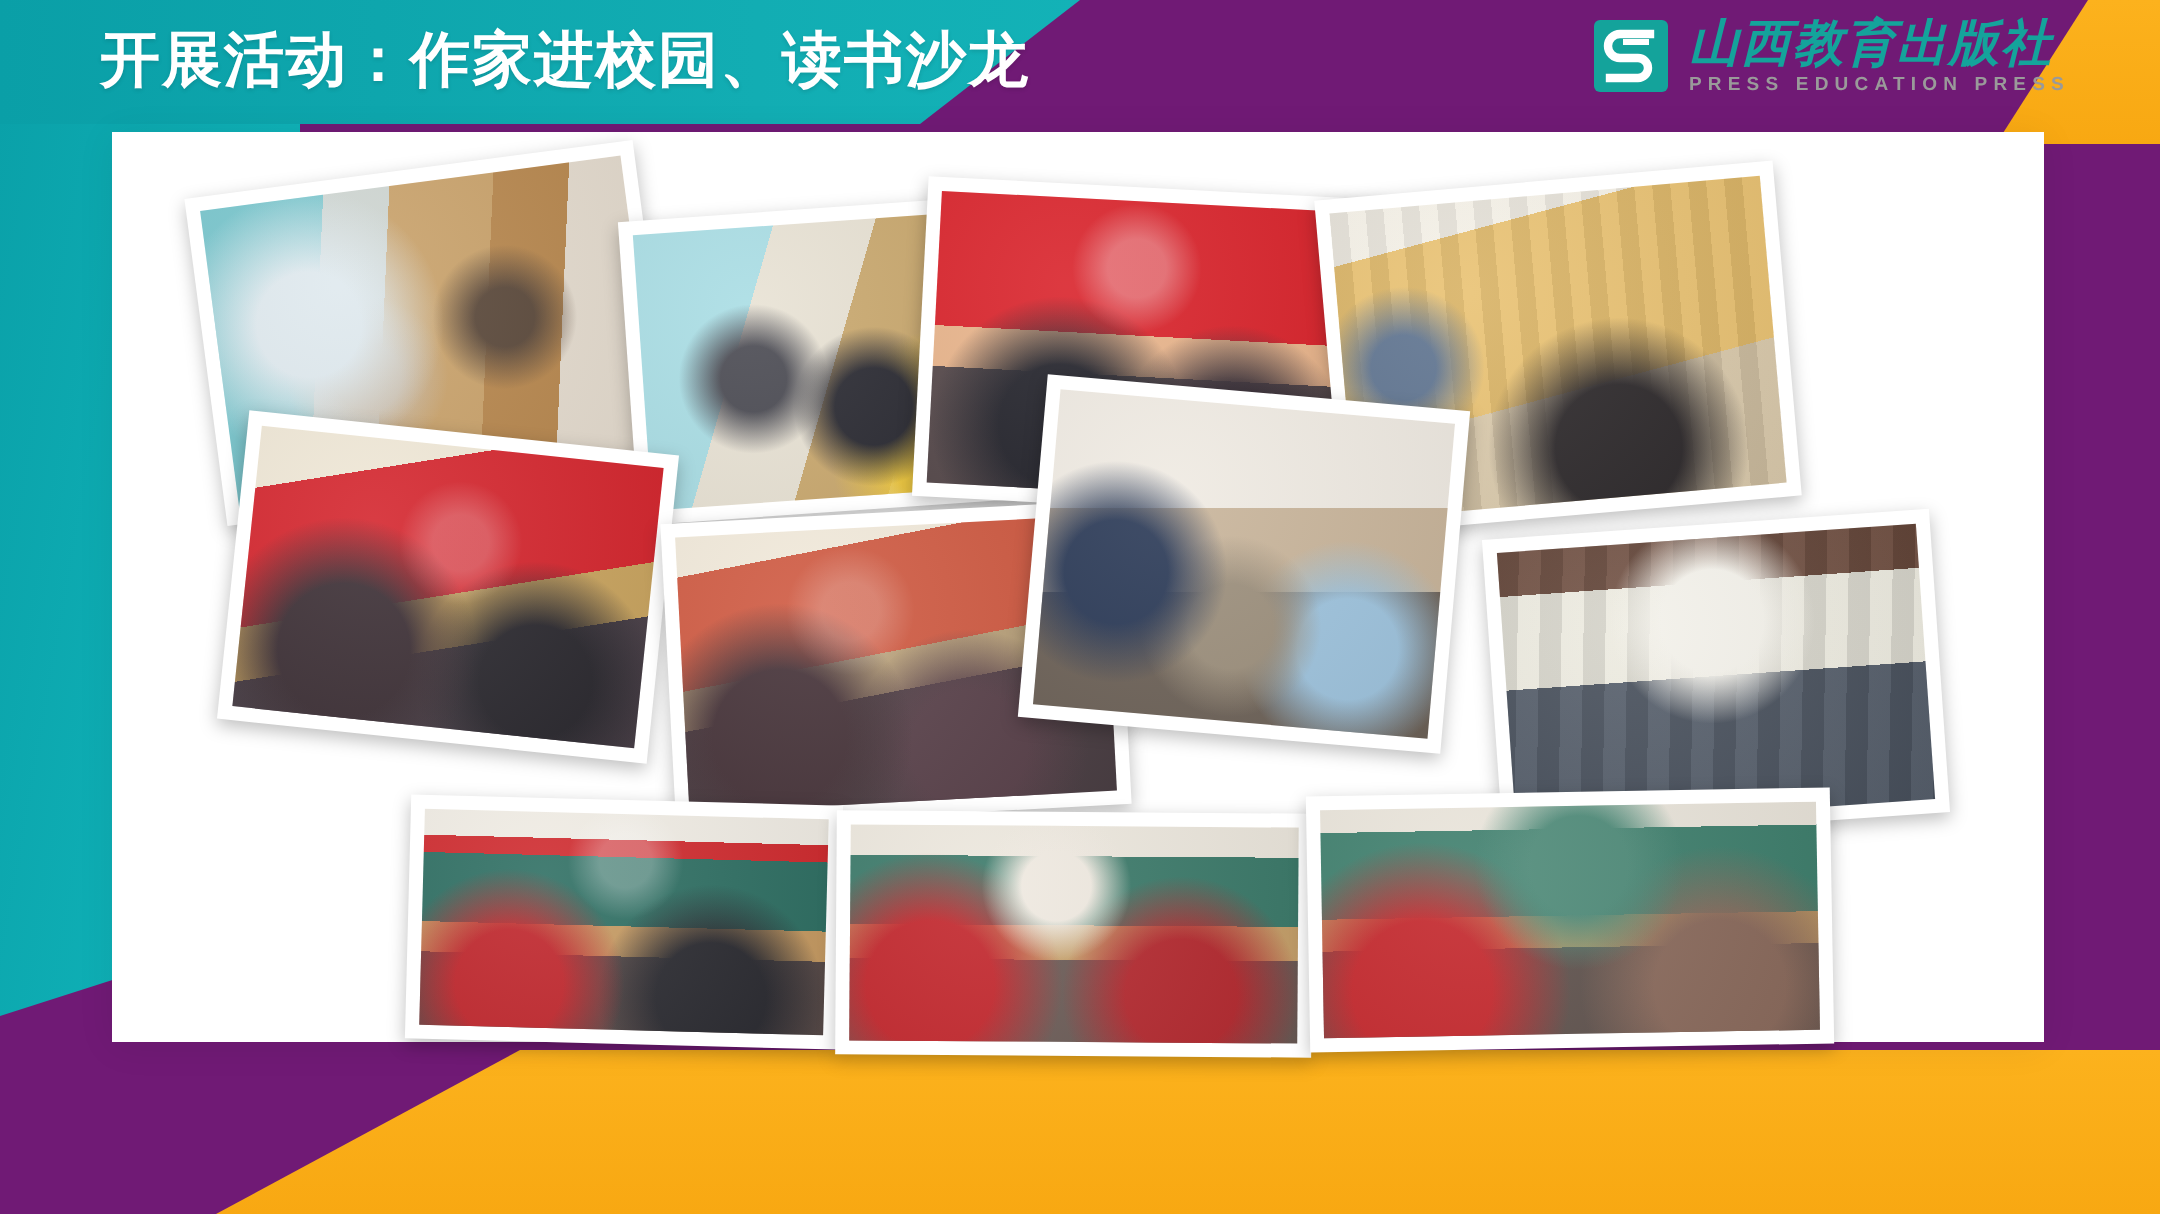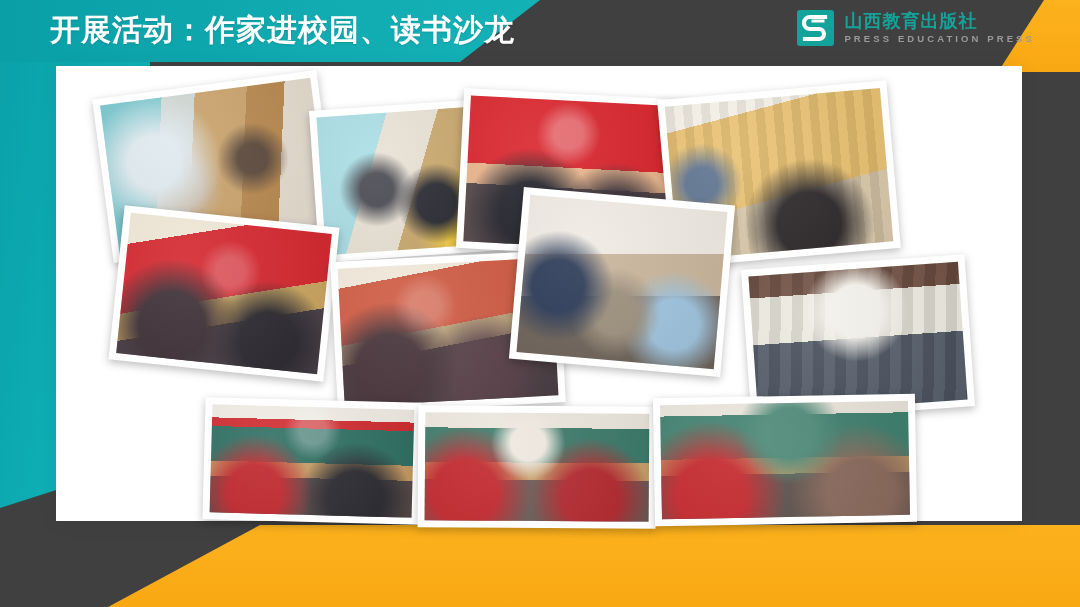--- a/index.html
+++ b/index.html
@@ -1,21 +1,21 @@
 <!DOCTYPE html>
 <html><head>
 <meta charset="utf-8">
 <style>
   html,body{margin:0;padding:0;background:#888;}
   body{font-family:"Liberation Sans","DejaVu Sans",sans-serif;}
 
   .slide{
     position:relative;
     width:1080px;height:607px;
-    background:#404040;
+    background:#701a75;
     overflow:hidden;
   }
 
   
   .teal-left{
     position:absolute;left:0;top:0;width:150px;height:607px;
     background:linear-gradient(100deg,#0aa0a8 0%,#0fb0b6 60%,#12b4b9 100%);
     clip-path:polygon(0 0, 150px 0, 150px 460px, 0 508px);
     z-index:1;
   }
@@ -55,22 +55,22 @@
   .logo{
     position:absolute;right:45px;top:8px;z-index:6;
     display:flex;align-items:center;gap:8px;
   }
   .logo-mark{
     width:40px;height:40px;position:relative;flex:0 0 auto;
   }
   .logo-text{display:flex;flex-direction:column;line-height:1;}
   .logo-cn{
     font-family:"DejaVu Serif","Liberation Serif",serif;
-    font-size:18px;font-weight:700;color:#14a39b;
-    letter-spacing:1px;
+    font-size:25px;font-weight:700;color:#14a39b;
+    letter-spacing:1px;font-style:italic;
     white-space:nowrap;
   }
   .logo-en{
     font-size:9.5px;font-weight:700;color:#9a9a9a;
     letter-spacing:3.1px;margin-top:4px;white-space:nowrap;
   }
 
   
   .card{
     position:absolute;left:56px;top:66px;

